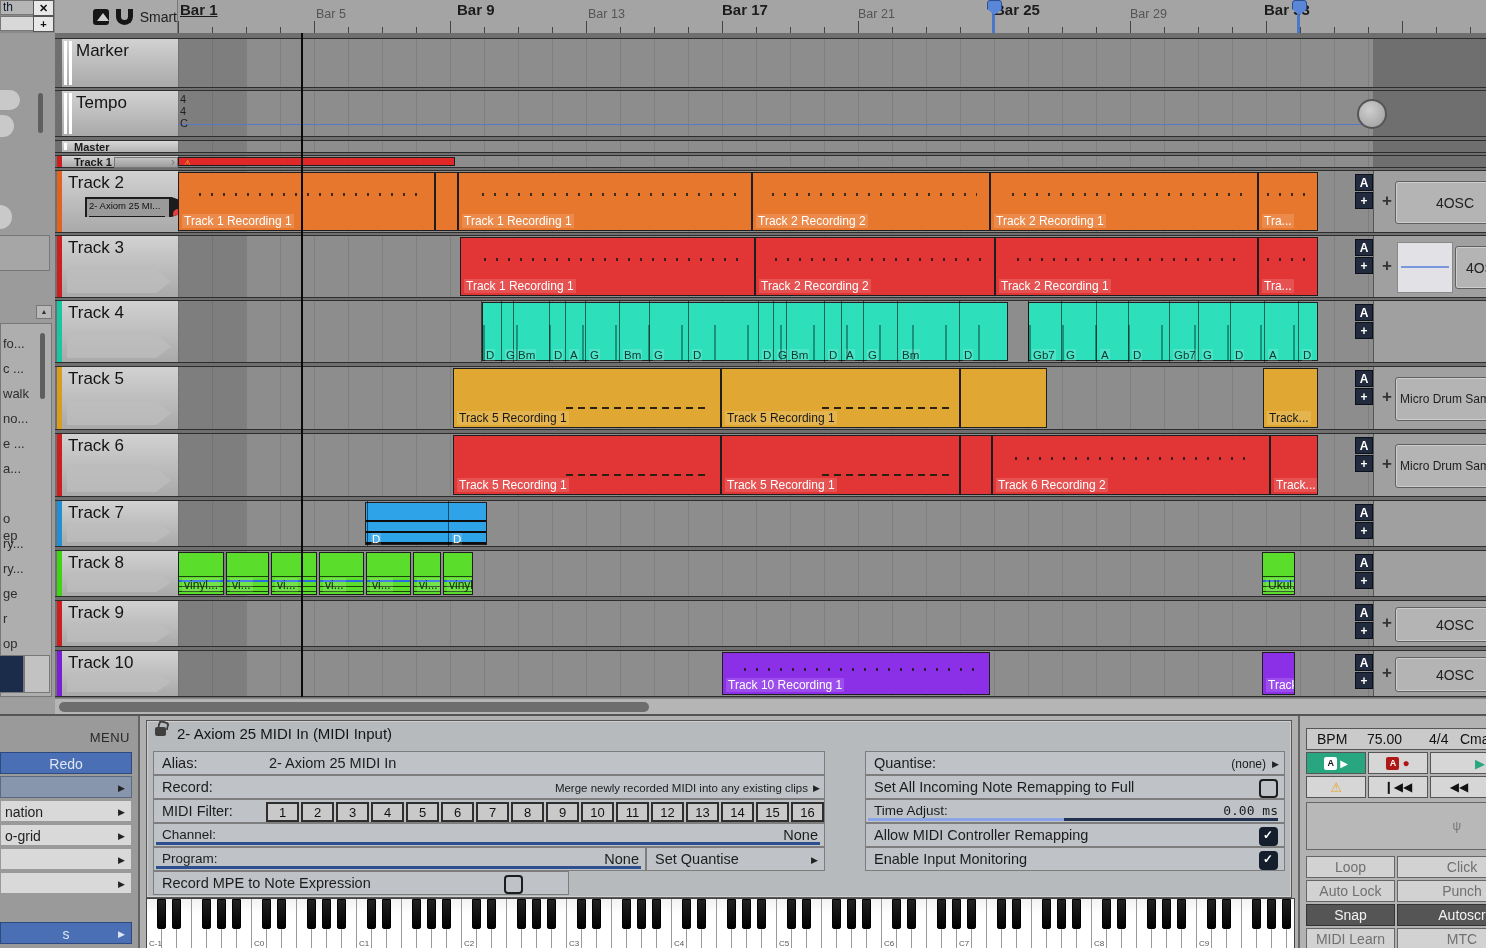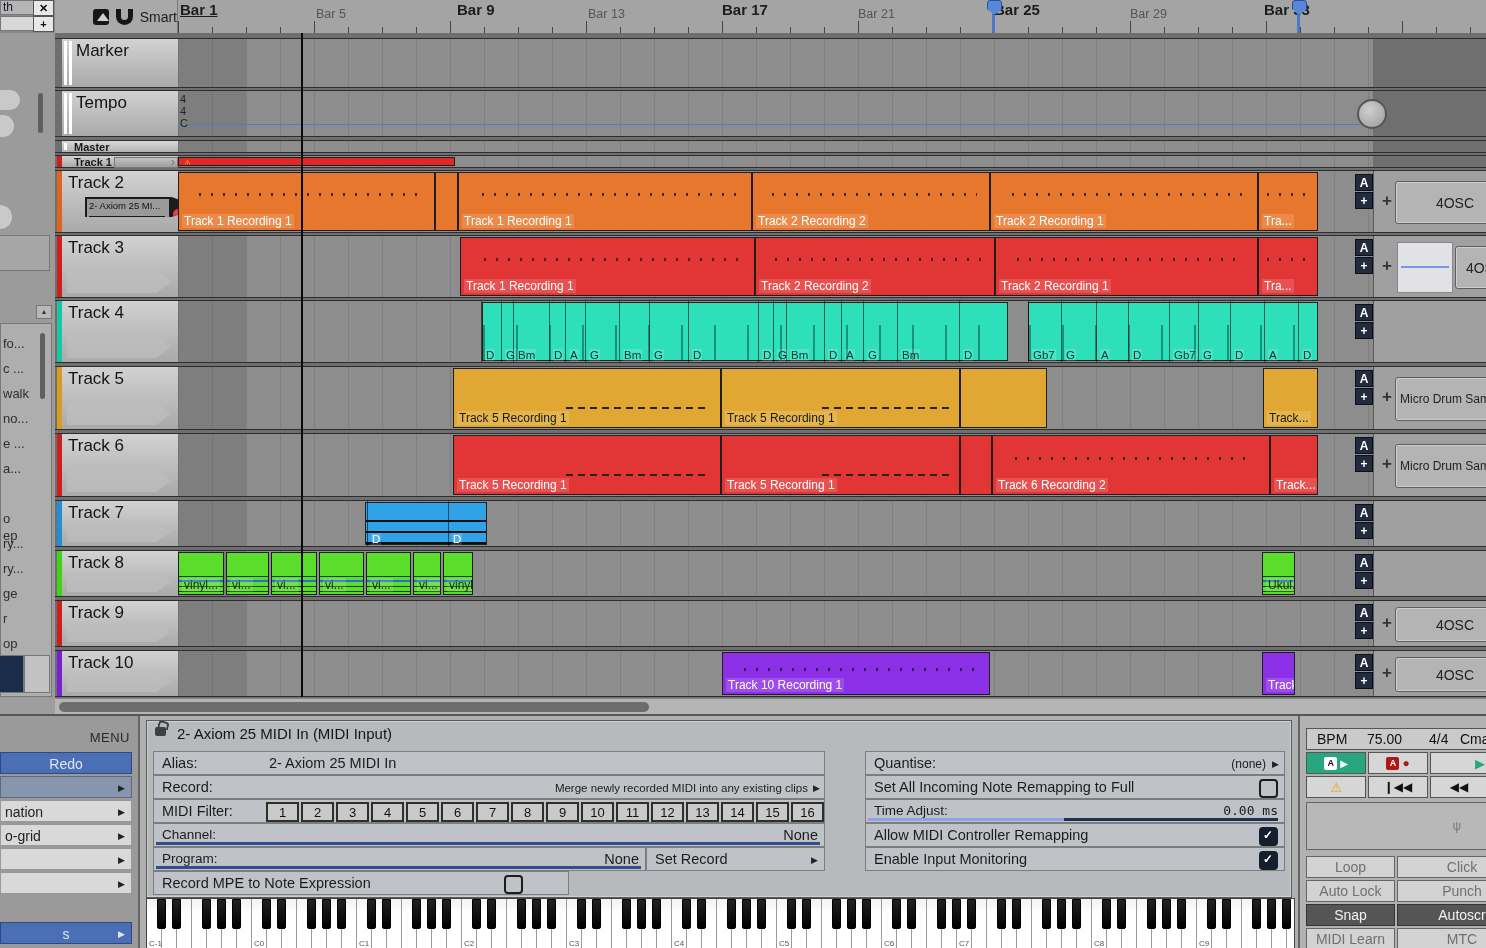--- a/index.html
+++ b/index.html
@@ -678,21 +678,21 @@
           <span class="lab" style="font-size:13.5px;">Channel:</span>
           <span class="val" style="right:6px;">None</span>
           <span class="blueline" style="width:664px;"></span>
         </div>
         <div class="prow" style="left:6px;top:126px;width:493px;height:24px;">
           <span class="lab" style="font-size:13.5px;">Program:</span>
           <span class="val" style="right:6px;">None</span>
           <span class="blueline" style="width:485px;"></span>
         </div>
         <div class="prow" style="left:499px;top:126px;width:179px;height:24px;">
-          <span class="lab">Set Record</span>
+          <span class="lab">Set Quantise</span>
           <span class="arr" style="position:absolute;right:6px;top:7px;">▶</span>
         </div>
         <div class="prow" style="left:6px;top:150px;width:416px;height:24px;">
           <span class="lab">Record MPE to Note Expression</span>
           <span class="checkbox" style="left:350px;"></span>
         </div>
 
         <div class="prow" style="left:718px;top:30px;width:420px;height:24px;">
           <span class="lab">Quantise:</span>
           <span class="val" style="right:18px;font-size:12px;top:5px;">(none)</span>

